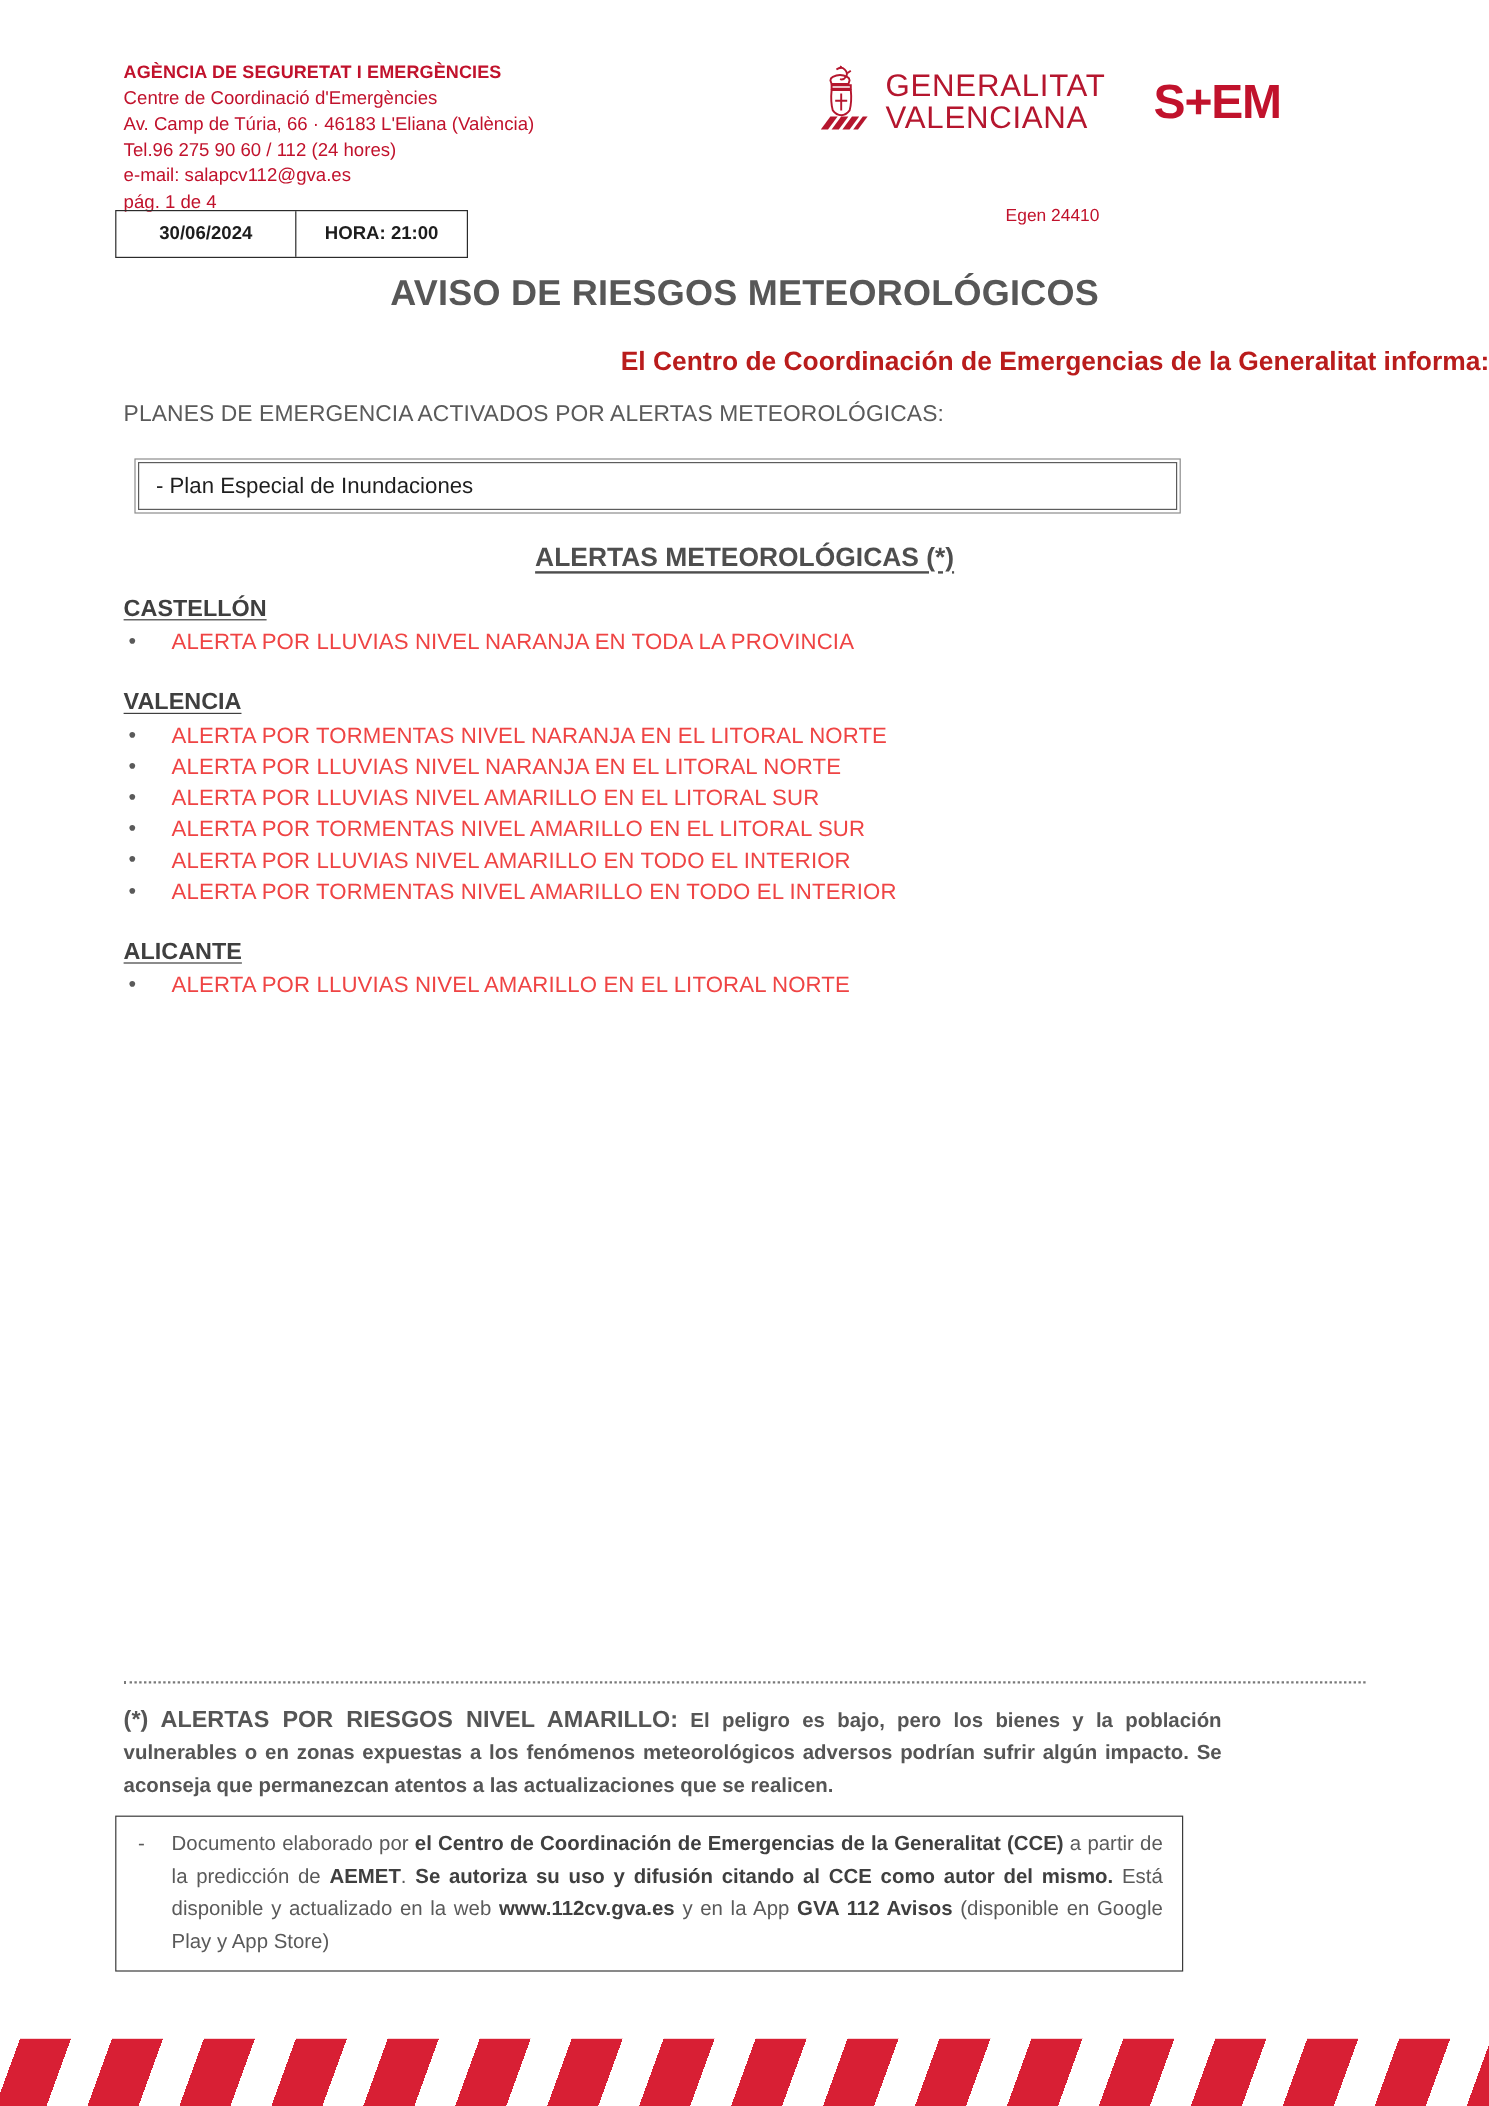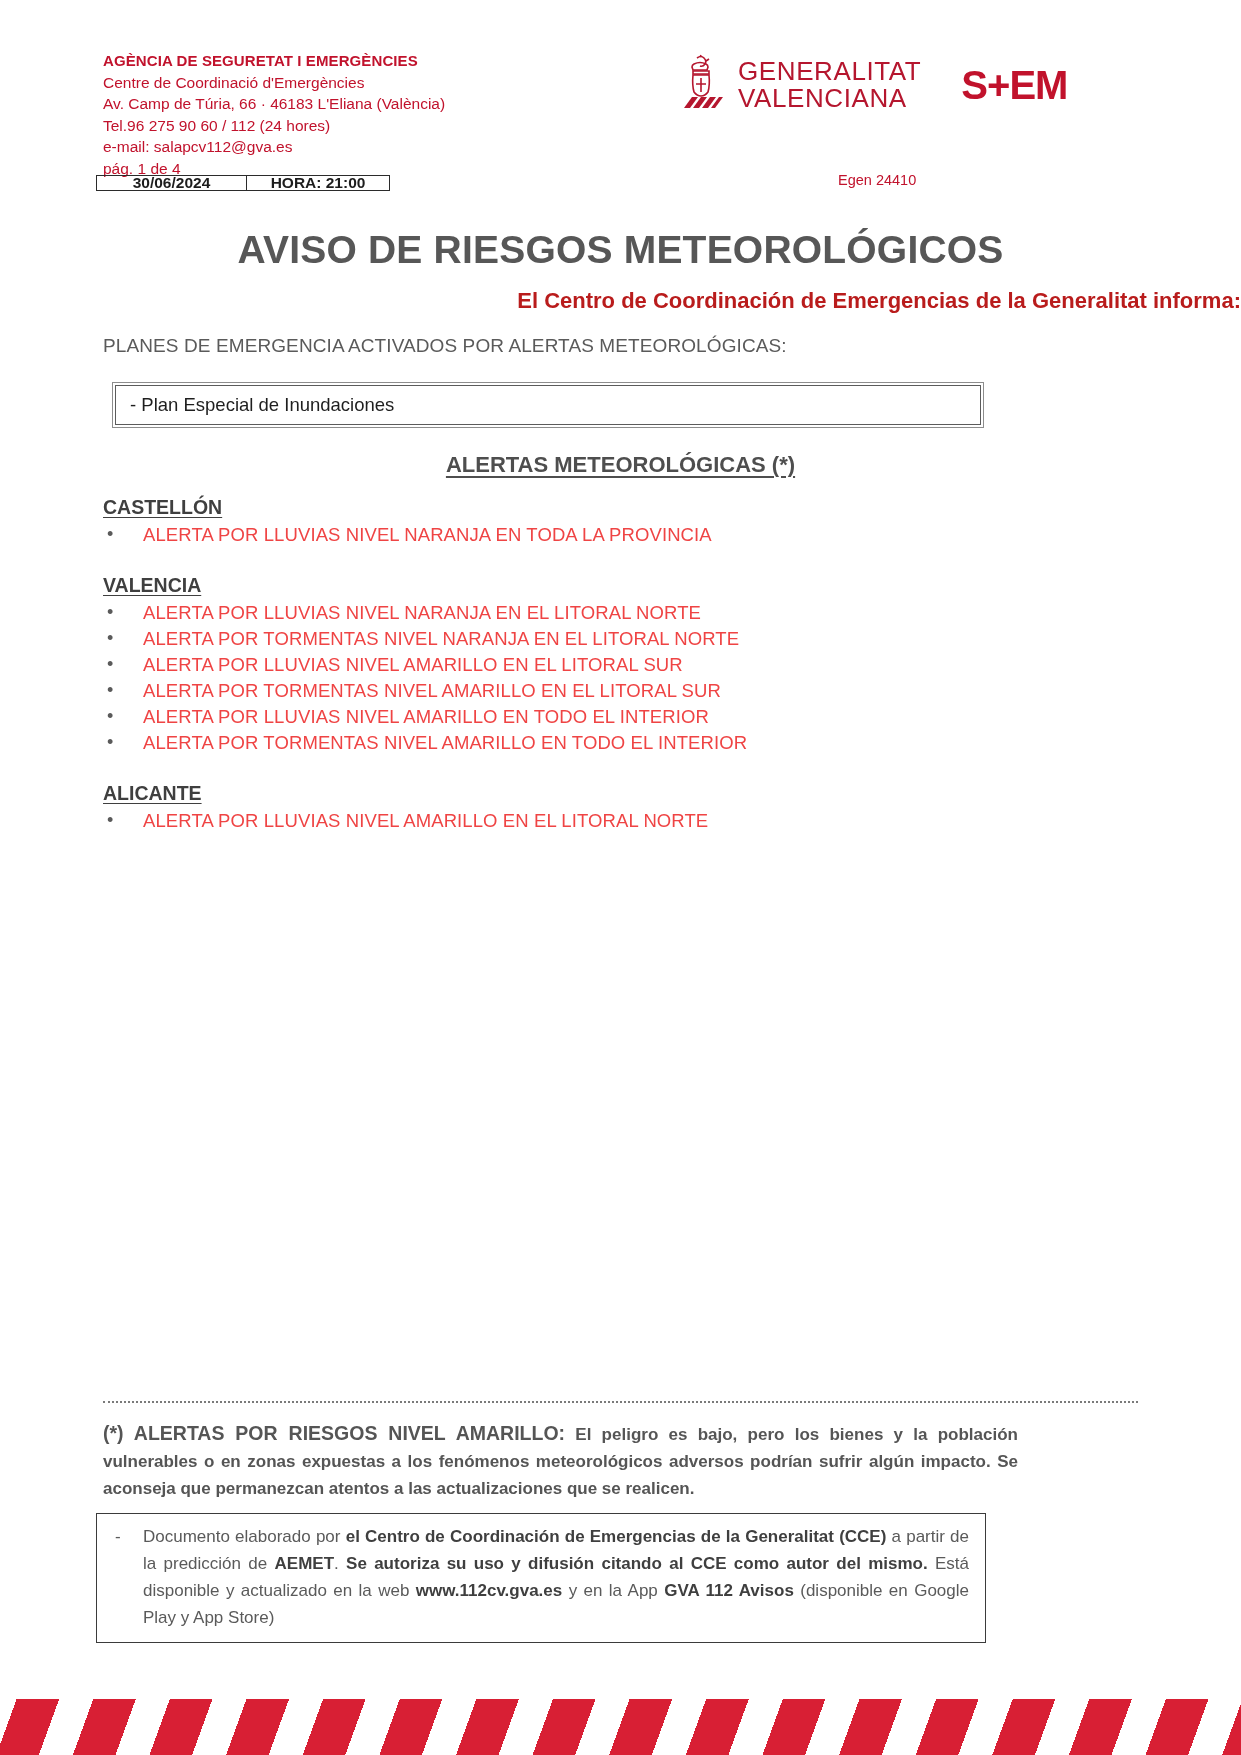--- a/index.html
+++ b/index.html
@@ -70,36 +70,36 @@
     color: #c1122c;
     font-size: 14.5px;
   }
 
   
   .datebox {
     position: absolute;
     left: 96px; top: 175px;
     display: flex;
     border: 1px solid #2b2b2b;
-    height: 16px;
+    height: 40px;
   }
   .datebox .cell {
     display:flex; align-items:center; justify-content:center;
     font-size: 15.5px; font-weight: bold; color: #1d1d1d;
     padding: 0 14px;
   }
   .datebox .cell.first { width: 150px; border-right: 1px solid #2b2b2b; }
   .datebox .cell.second { width: 142px; }
 
   
   .main-title {
     position: absolute;
     top: 228px; left: 0; right: 0;
     text-align: center;
-    font-size: 39px;
+    font-size: 30px;
     font-weight: bold;
     color: #575757;
     letter-spacing: .2px;
   }
   .sub-title {
     position: absolute;
     top: 288px; left: 0; right: 0;
     text-align: right;
     font-size: 22px;
     font-weight: bold;
@@ -326,22 +326,22 @@
     <div class="province">
       <div class="province-name">CASTELLÓN</div>
       <ul class="alert-list">
         <li>ALERTA POR LLUVIAS NIVEL NARANJA EN TODA LA PROVINCIA</li>
       </ul>
     </div>
 
     <div class="province">
       <div class="province-name">VALENCIA</div>
       <ul class="alert-list">
+        <li>ALERTA POR TORMENTAS NIVEL NARANJA EN EL LITORAL NORTE</li>
         <li>ALERTA POR LLUVIAS NIVEL NARANJA EN EL LITORAL NORTE</li>
-        <li>ALERTA POR TORMENTAS NIVEL NARANJA EN EL LITORAL NORTE</li>
         <li>ALERTA POR LLUVIAS NIVEL AMARILLO EN EL LITORAL SUR</li>
         <li>ALERTA POR TORMENTAS NIVEL AMARILLO EN EL LITORAL SUR</li>
         <li>ALERTA POR LLUVIAS NIVEL AMARILLO EN TODO EL INTERIOR</li>
         <li>ALERTA POR TORMENTAS NIVEL AMARILLO EN TODO EL INTERIOR</li>
       </ul>
     </div>
 
     <div class="province">
       <div class="province-name">ALICANTE</div>
       <ul class="alert-list">

